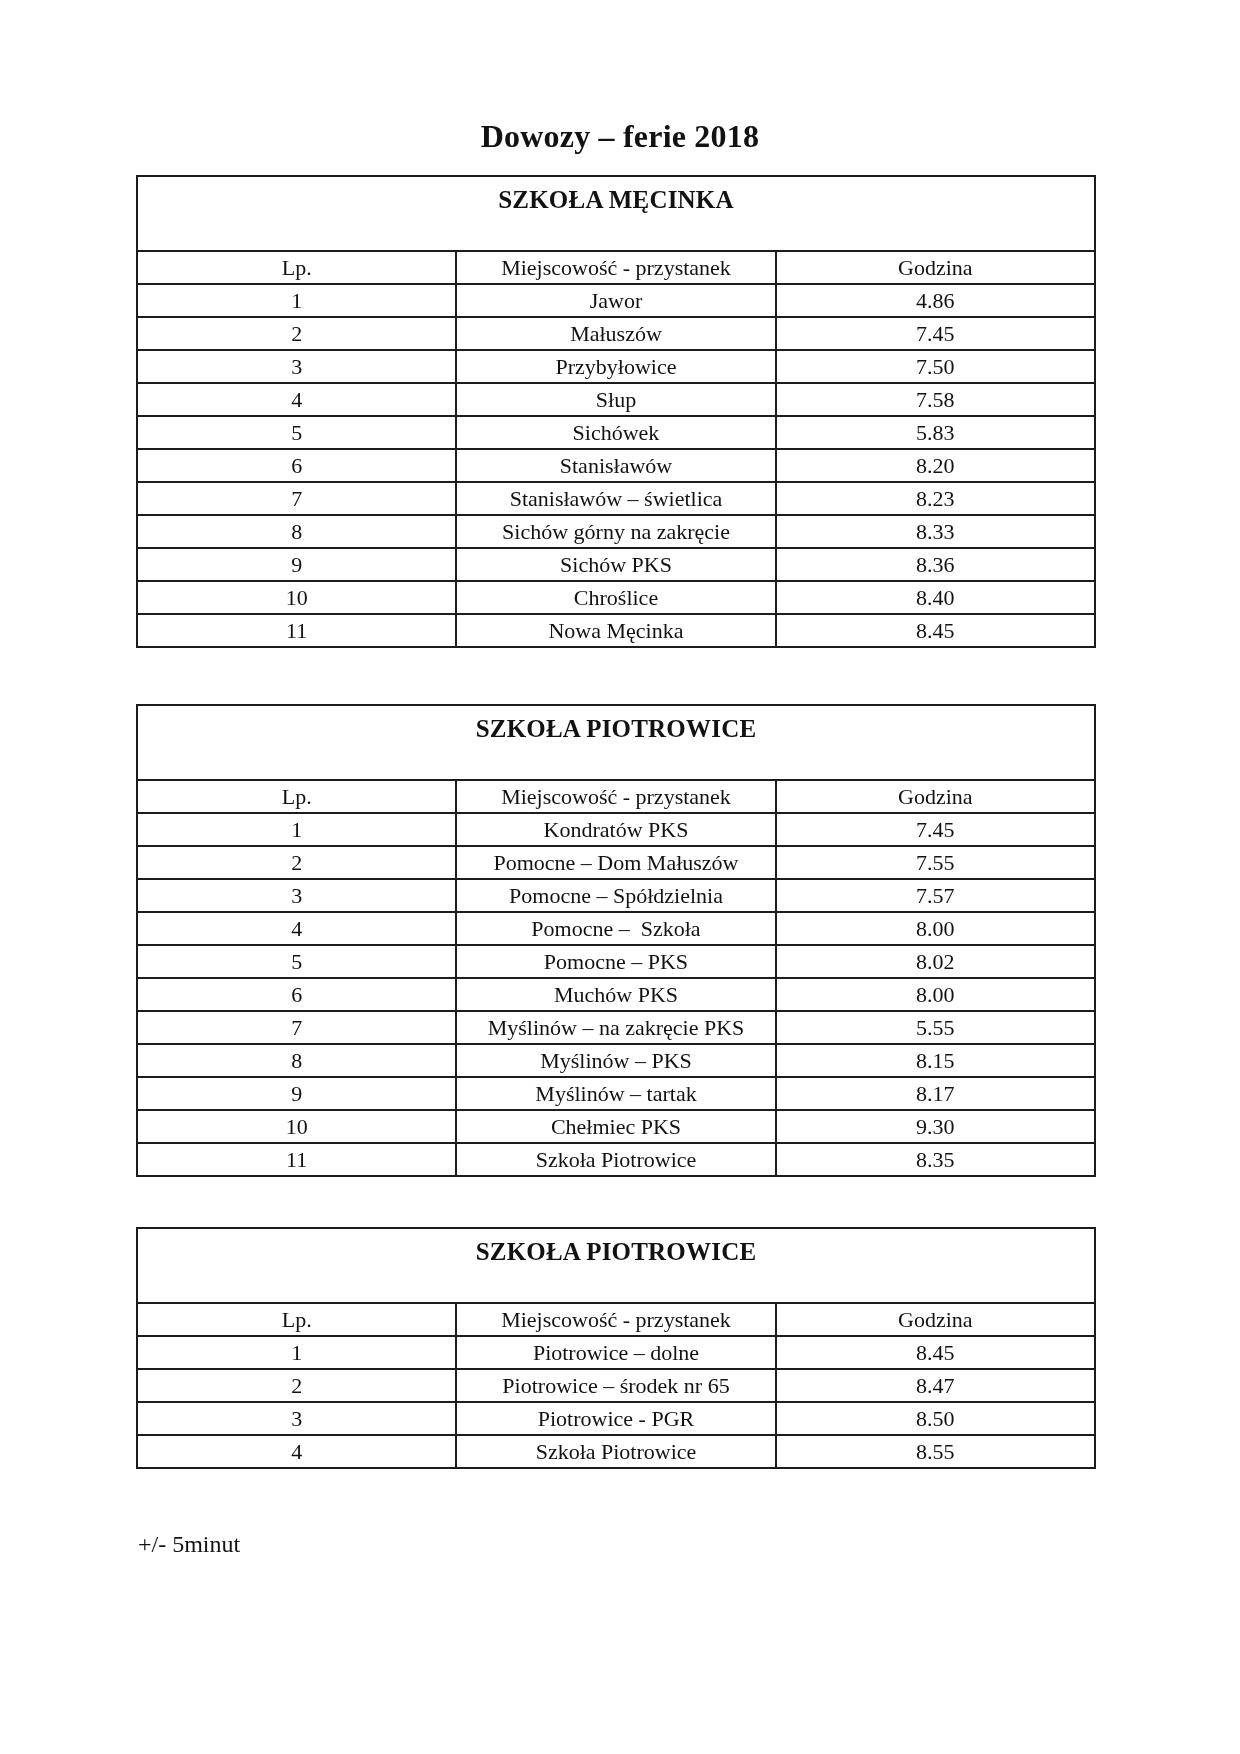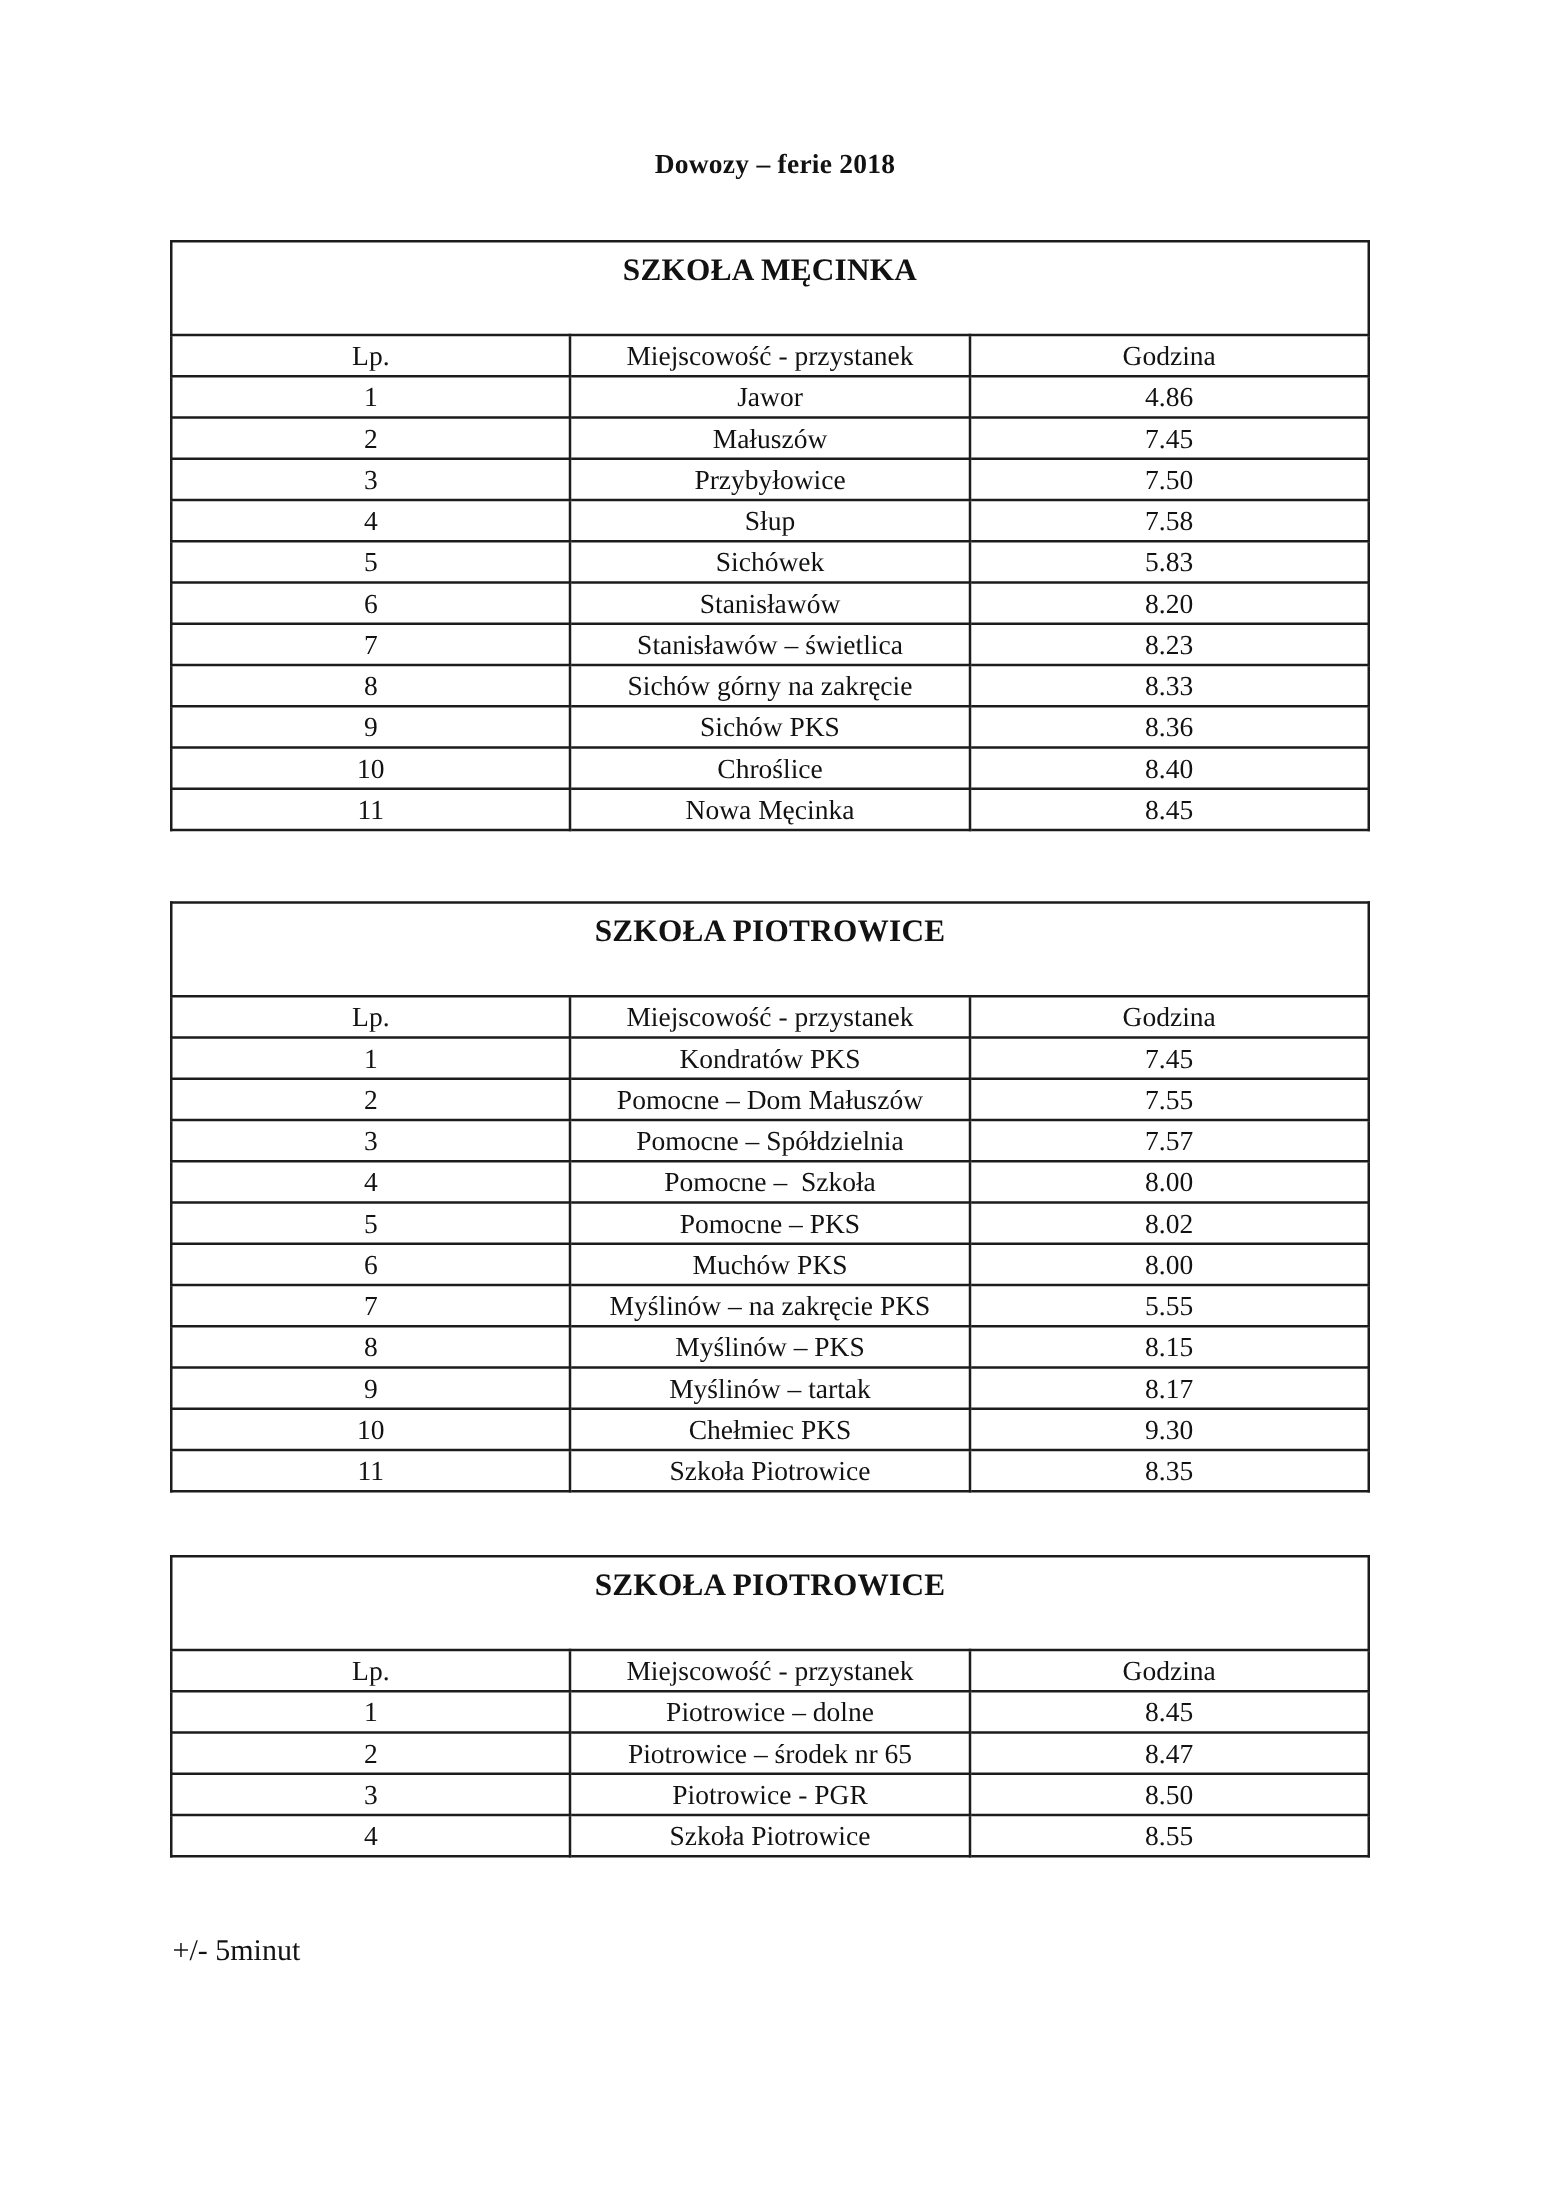--- a/index.html
+++ b/index.html
@@ -15,32 +15,32 @@
   .page {
     position: relative;
     width: 1240px;
     height: 1754px;
     overflow: hidden;
   }
   .doc-title {
     margin: 0;
     padding-top: 118px;
     text-align: center;
-    font-size: 22px;
+    font-size: 32px;
     font-weight: bold;
     letter-spacing: 0.2px;
   }
   .schedule-table {
     border-collapse: collapse;
     table-layout: fixed;
     width: 960px;
     margin-left: 136px;
     margin-top: 0;
   }
-  .schedule-table.first  { margin-top: 48px; }
+  .schedule-table.first  { margin-top: 20px; }
   .schedule-table.middle { margin-top: 56px; }
   .schedule-table.last   { margin-top: 50px; }
   .schedule-table th,
   .schedule-table td {
     border: 2px solid #1c1c1c;
     text-align: center;
     vertical-align: middle;
     font-weight: normal;
     font-size: 22px;
     padding: 2px 4px;

